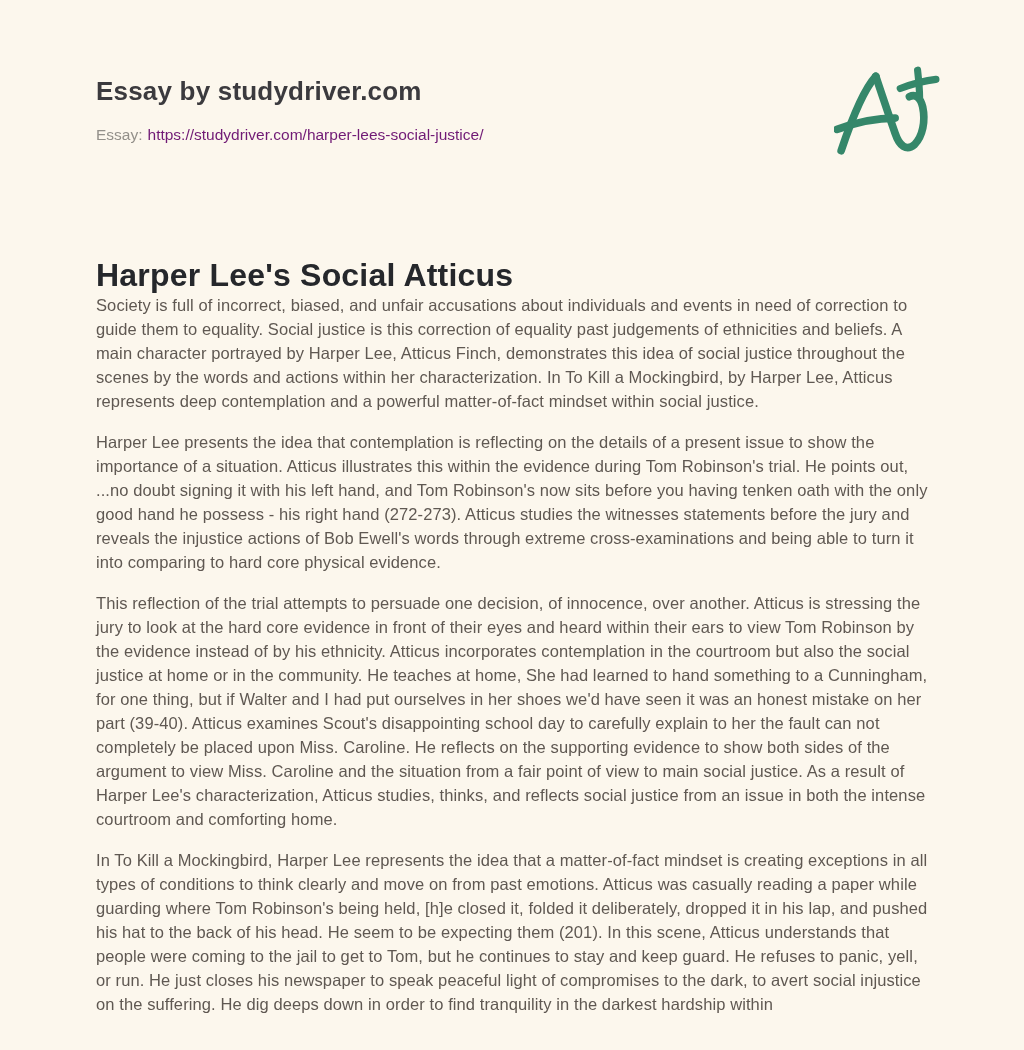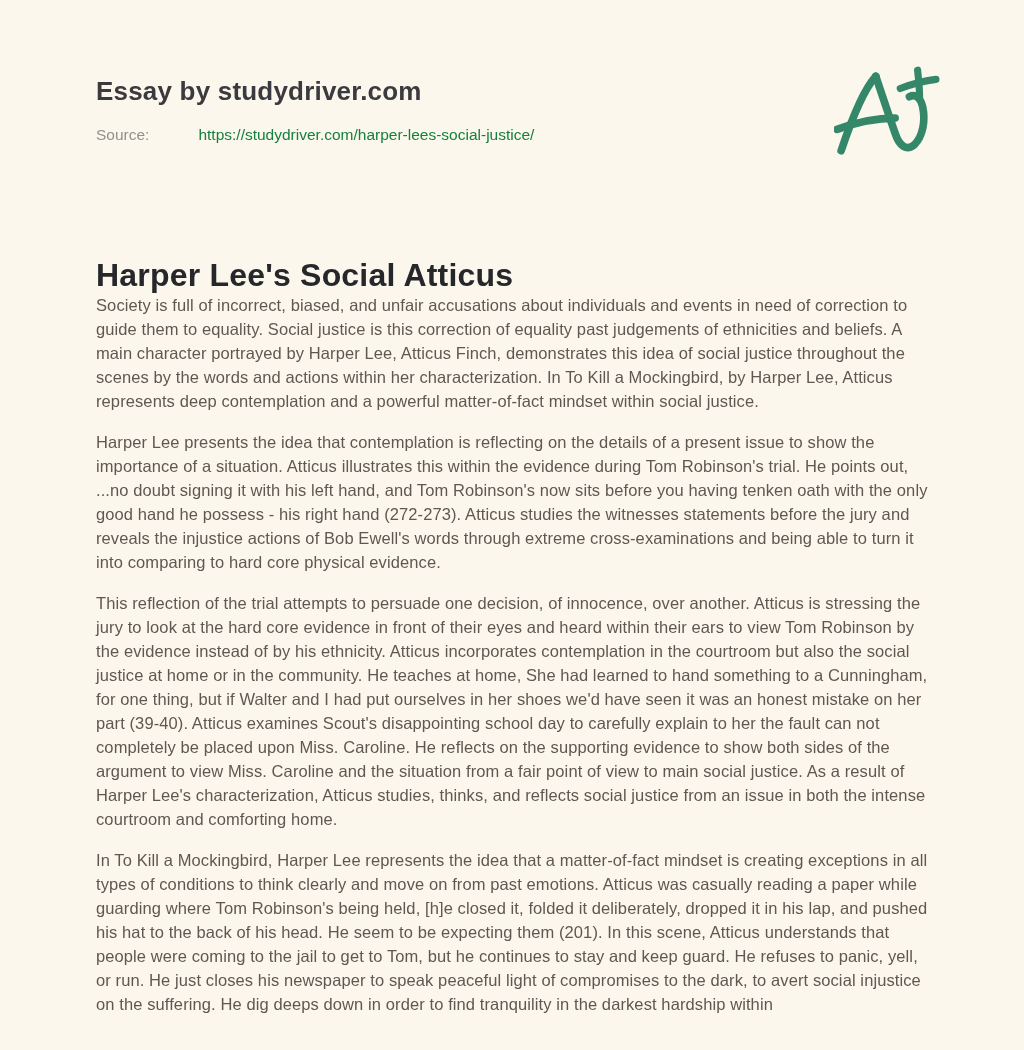--- a/index.html
+++ b/index.html
@@ -29,24 +29,23 @@
   .source-line {
     margin: 22px 0 0 0;
     font-size: 15.5px;
     line-height: 1.2;
   }
   .source-label {
     color: #93908A;
     margin-right: 5px;
   }
   .source-link {
-    color: #15803d;
+    color: #701a75;
     text-decoration: none;
     cursor: pointer;
-    margin-left: 44px;
   }
   .logo {
     position: absolute;
     top: 64px;
     right: 84px;
     width: 106px;
     height: 98px;
   }
   .logo svg { width: 100%; height: 100%; }
   .essay-title {
@@ -69,21 +68,21 @@
   }
 </style>
 </head>
 <body>
 
 <div class="page">
 
   <header>
     <h1 class="site-header-title">Essay by studydriver.com</h1>
     <p class="source-line">
-      <span class="source-label">Source:</span><a class="source-link" href="#">https://studydriver.com/harper-lees-social-justice/</a>
+      <span class="source-label">Essay:</span><a class="source-link" href="#">https://studydriver.com/harper-lees-social-justice/</a>
     </p>
   </header>
 
   <div class="logo">
     <svg viewBox="0 0 104 96" fill="none" xmlns="http://www.w3.org/2000/svg">
 
       <path d="M 7 85 C 16 58 29 25 41 12" stroke="#35876A" stroke-width="7.5" stroke-linecap="round"></path>
 
       <path d="M 41 12 C 47 30 54 51 60 68 C 64 80 71 86 79 79 C 87 71 90 56 87 42 C 85 33 80 29 74 32" stroke="#35876A" stroke-width="7.5" stroke-linecap="round"></path>
 

